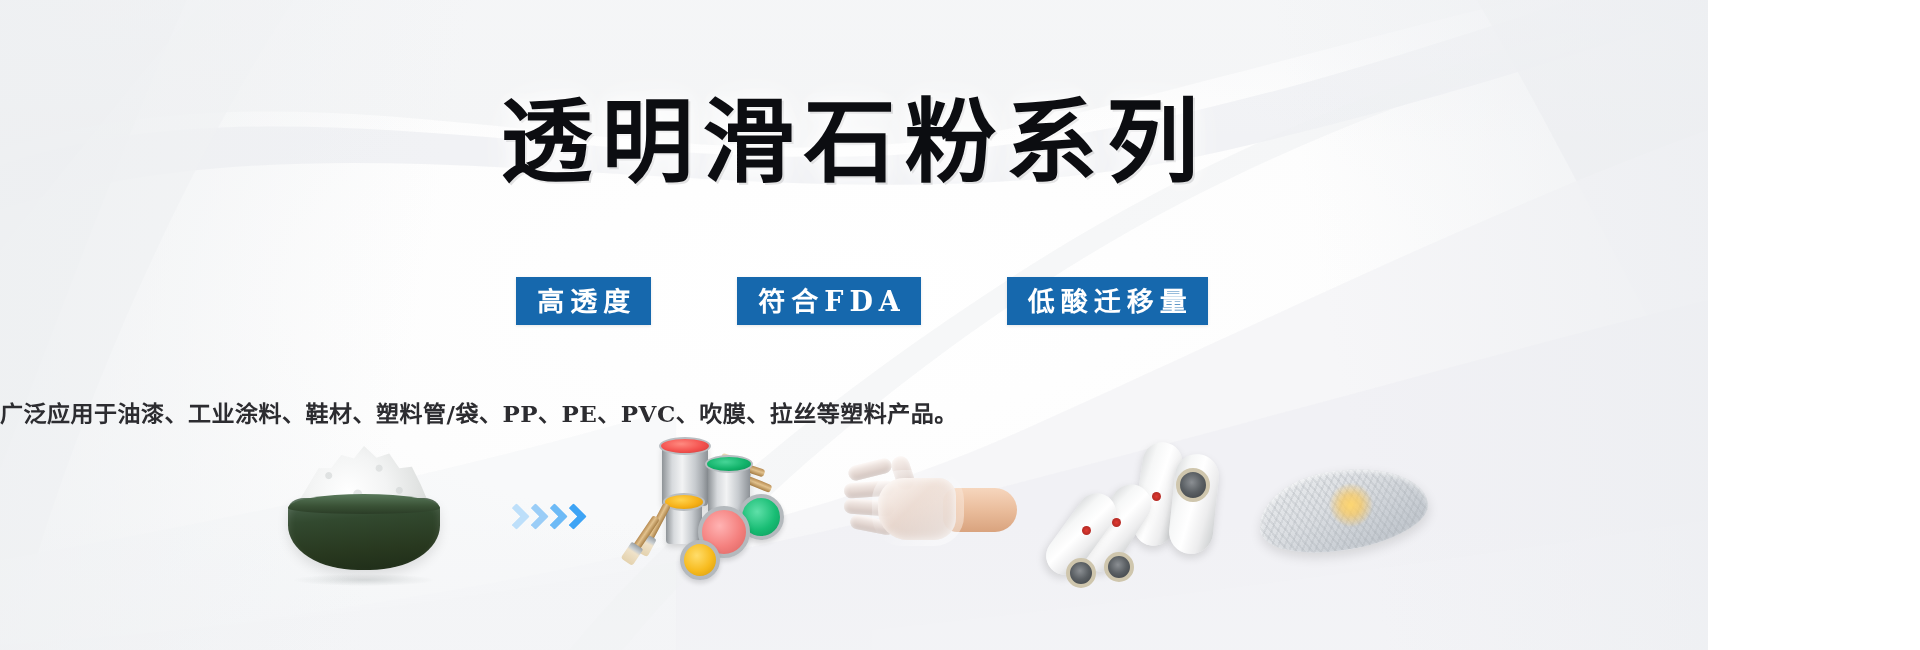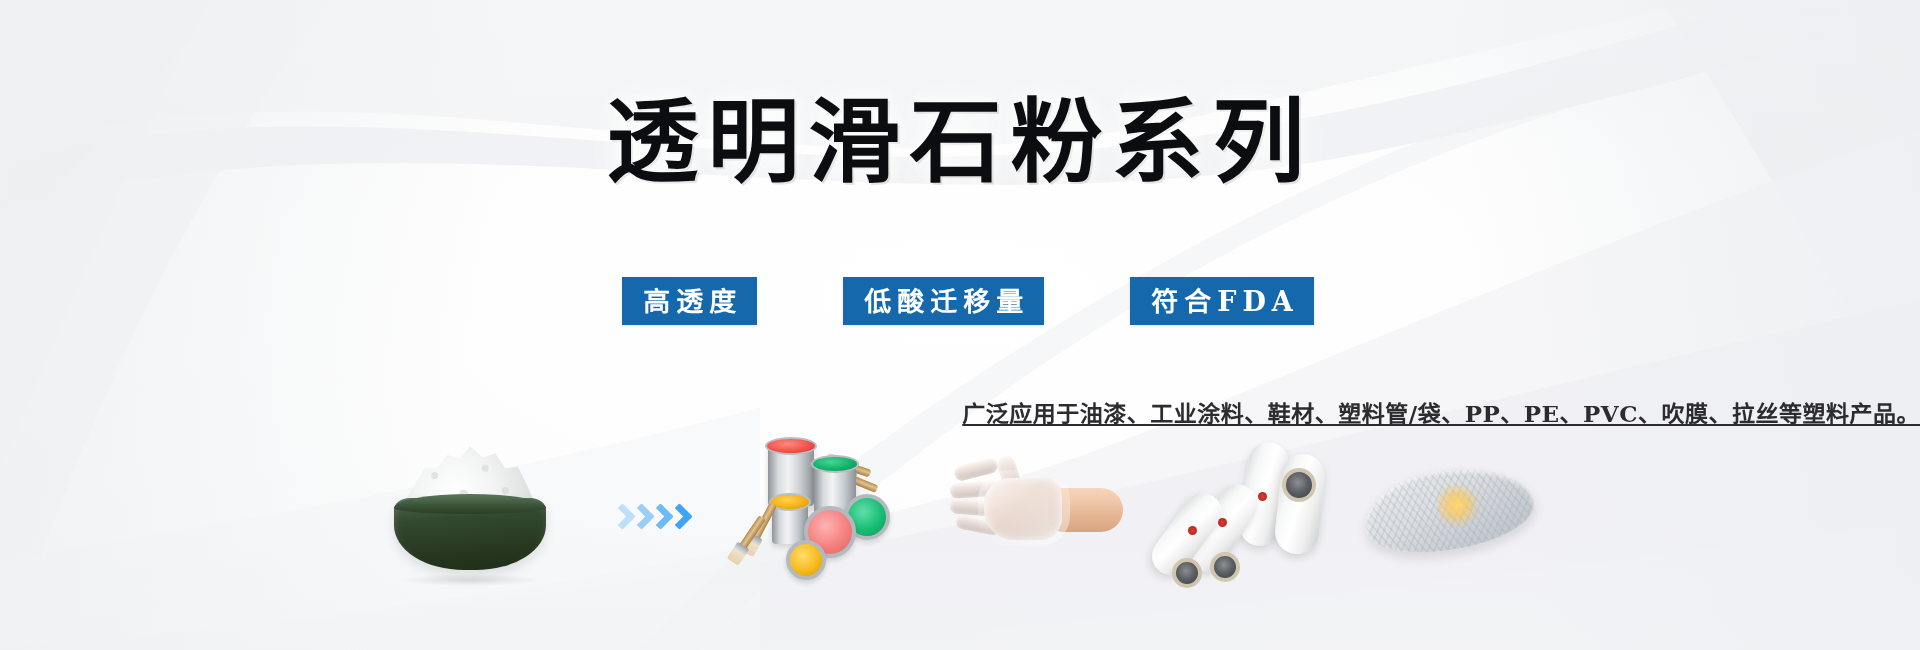--- a/index.html
+++ b/index.html
@@ -7,21 +7,21 @@
     margin: 0;
     padding: 0;
     background: #ffffff;
   }
   body {
     font-family: "Liberation Sans", "DejaVu Sans", sans-serif;
   }
 
   .banner {
     position: relative;
-    width: 1920px;
+    width: 1708px;
     height: 650px;
     overflow: hidden;
     background: #ec4899;
   }
 
   
   .bg-layer {
     position: absolute;
     inset: 0;
     width: 100%;
@@ -100,28 +100,27 @@
     line-height: 1;
     white-space: nowrap;
     box-shadow: 0 1px 3px rgba(0,0,0,.10);
   }
 
   .subtitle {
     position: absolute;
     top: 372px;
     left: 0;
     right: 0;
-    text-align: right;
+    text-align: left;
     font-family: "DejaVu Serif", "Liberation Serif", serif;
     font-weight: 700;
     font-size: 23px;
     letter-spacing: .5px;
     color: #2c2c30;
     white-space: nowrap;
-    text-decoration: underline;
   }
 
   
   .product-strip {
     position: absolute;
     top: 430px;
     left: 0;
     right: 0;
     height: 160px;
     display: flex;
@@ -398,22 +397,22 @@
     </svg>
     <div class="bg-vignette"></div>
   </div>
 
   <div class="content">
 
     <h1 class="title">透明滑石粉系列</h1>
 
     <div class="badges">
       <span class="badge">高透度</span>
+      <span class="badge">符合FDA</span>
       <span class="badge">低酸迁移量</span>
-      <span class="badge">符合FDA</span>
     </div>
 
     <p class="subtitle">广泛应用于油漆、工业涂料、鞋材、塑料管/袋、PP、PE、PVC、吹膜、拉丝等塑料产品。</p>
 
     <div class="product-strip">
 
       <div class="product-cell">
         <div class="bowl-wrap">
           <div class="bowl-shadow"></div>
           <div class="powder"></div>

